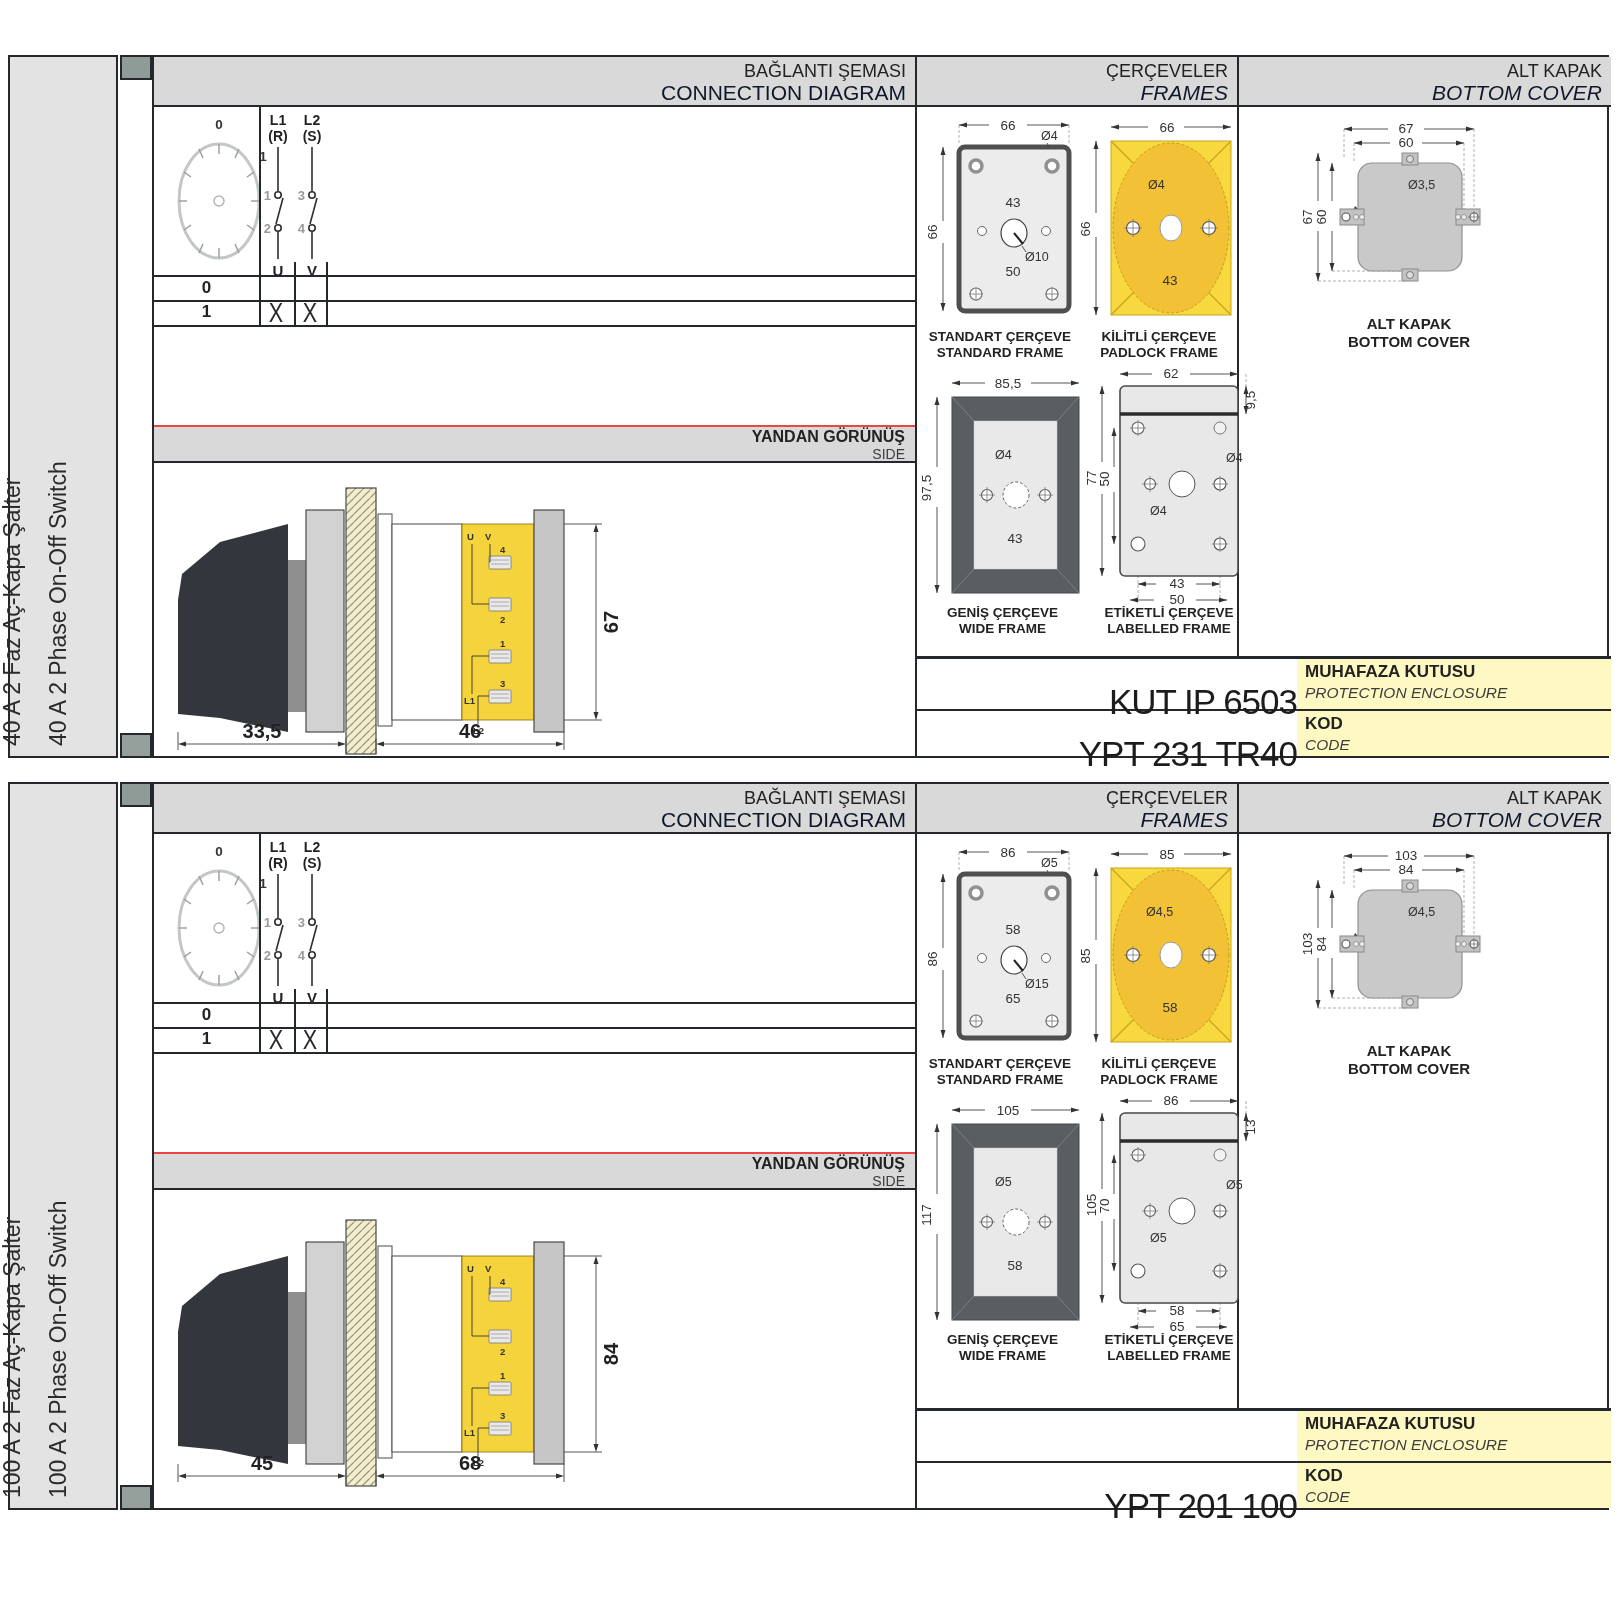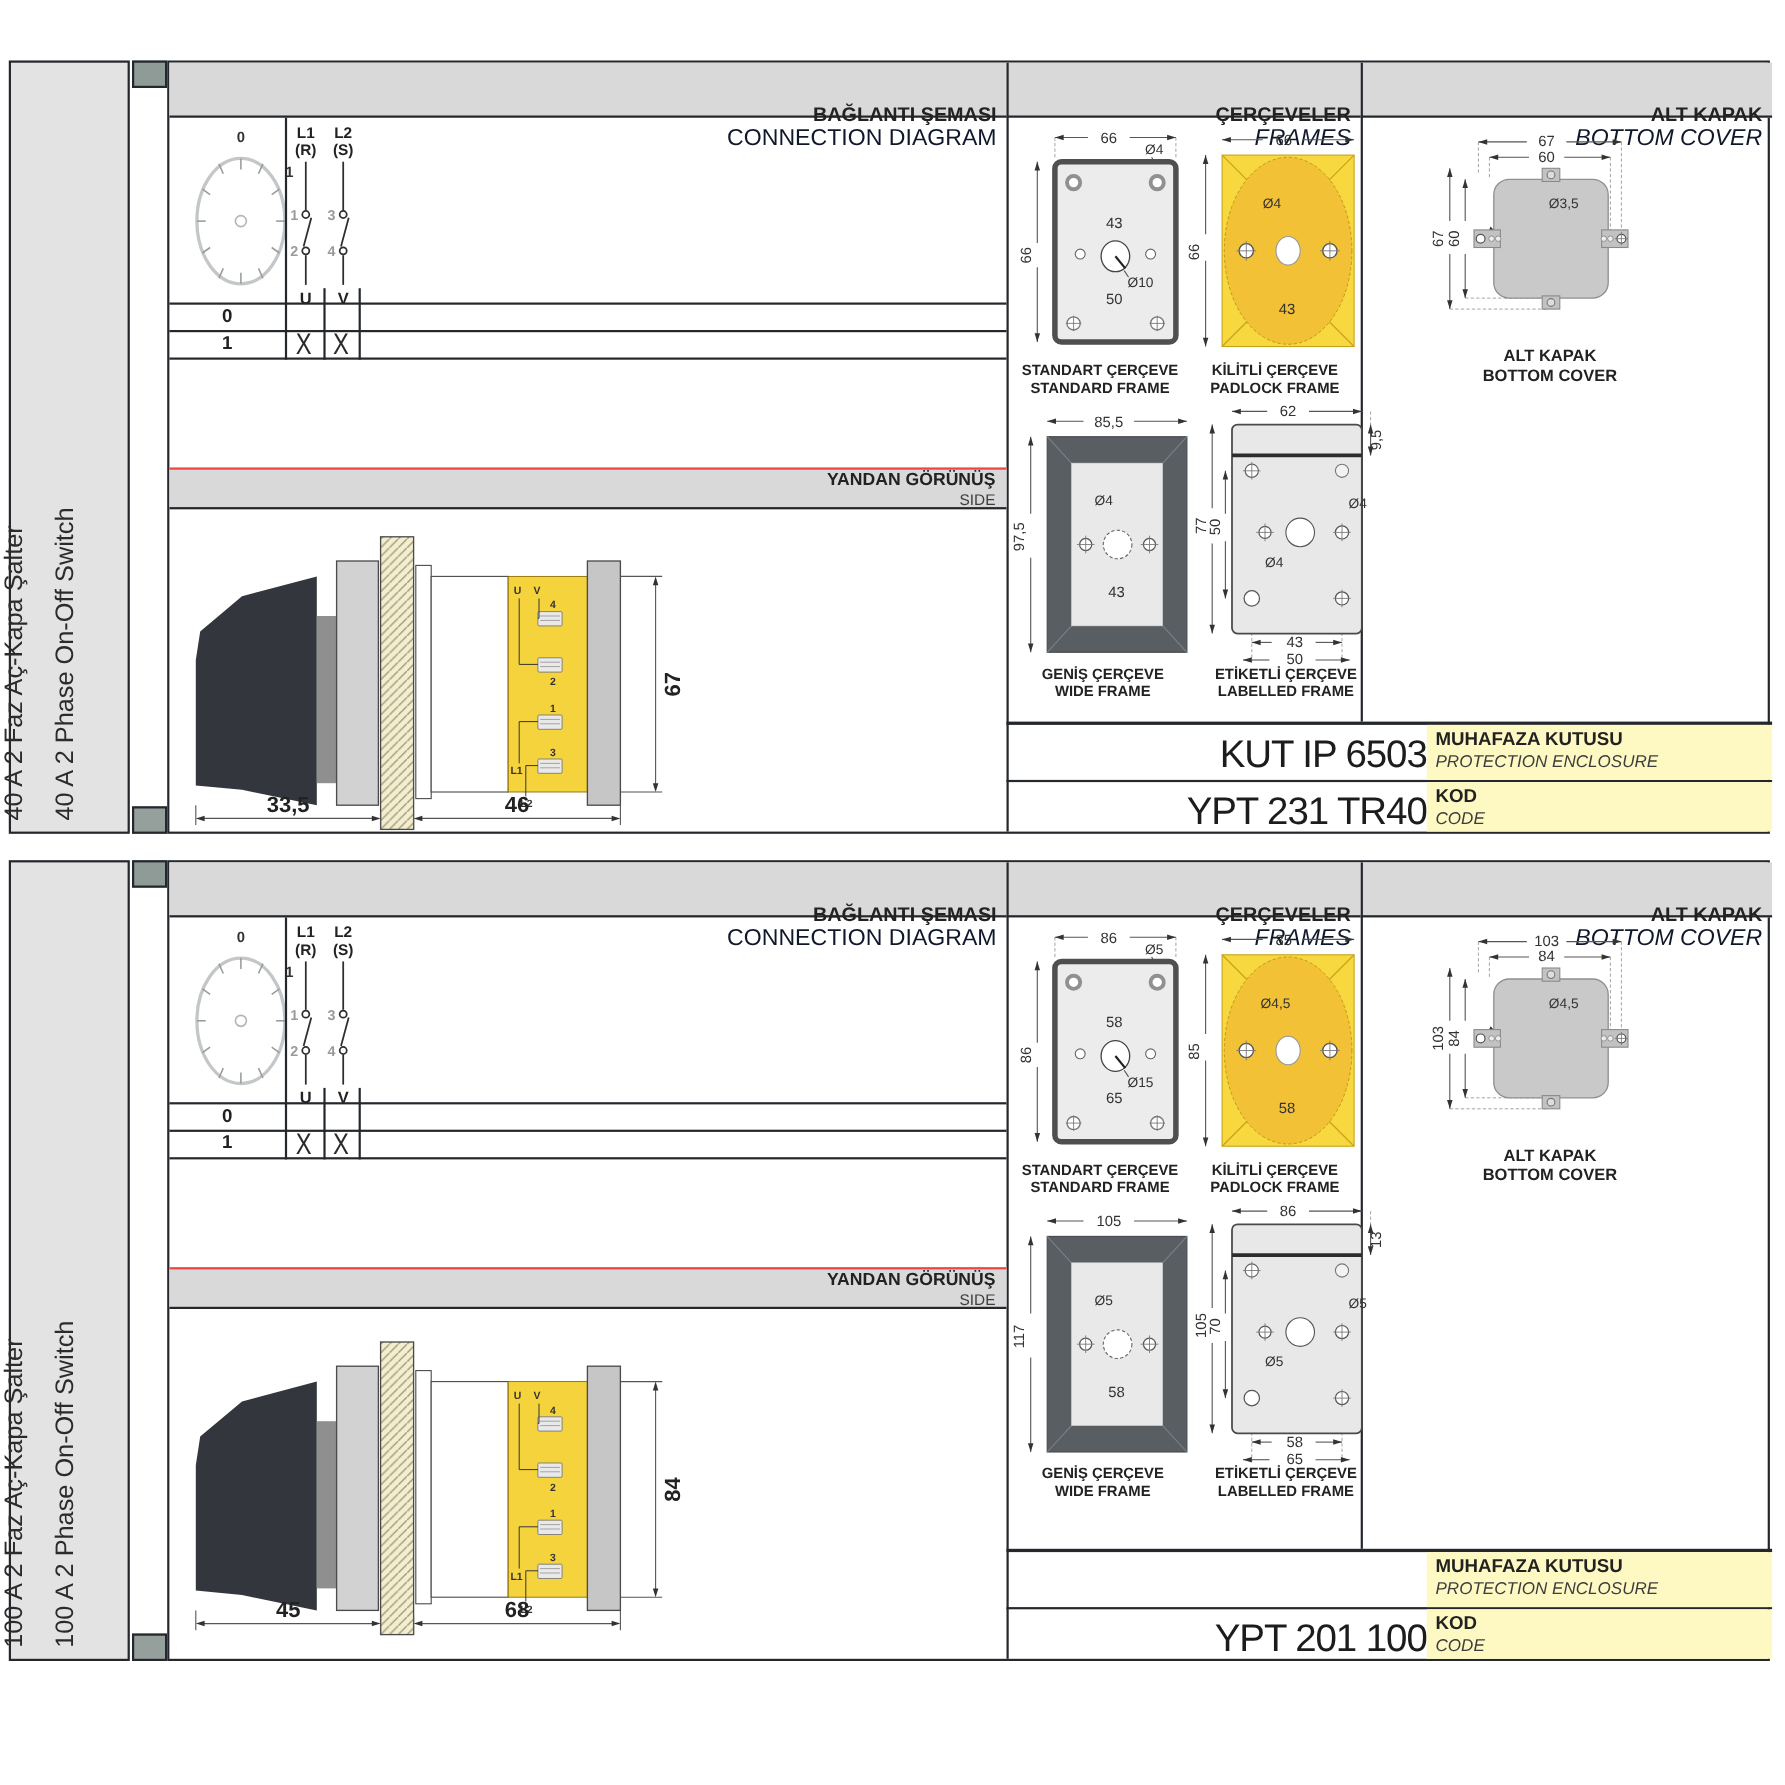--- a/index.html
+++ b/index.html
@@ -14,21 +14,21 @@
               transform:rotate(-90deg);font-size:23px;color:#2b2b2b;}
   .side-label.tr{left:16px;}
   .side-label.en{left:62px;}
   .sq{position:absolute;left:112px;width:32px;height:25px;border:2px solid #24272c;box-sizing:border-box;}
   .sq.top{top:0;background:#8e9b97;}
   .sq.bot{bottom:0;background:#95a09d;}
   .main{position:absolute;left:144px;top:0;width:1457px;height:100%;border:2px solid #24272c;
         box-sizing:border-box;background:#fff;}
   .hdr{position:absolute;top:0;height:50px;background:#d9d9d9;border-bottom:2px solid #24272c;
        box-sizing:border-box;text-align:right;padding:3px 9px 0 0;line-height:22px;}
-  .hdr .tr{font-weight:bold;font-size:18px;color:#222;margin-top:33px;}
+  .hdr .tr{font-weight:normal;font-size:18px;color:#222;}
   .hdr .en{font-size:21px;color:#0f172a;}
   .hdr .en.it{font-style:italic;}
   .hdr.conn{left:0;width:761px;}
   .hdr.frames{left:761px;width:322px;}
   .hdr.alt{left:1083px;width:374px;}
   .vline{position:absolute;width:2px;background:#24272c;top:0;}
   .vl1{left:761px;height:100%;}
   .vl2{left:1083px;height:calc(100% - 100px);}
   .hline{position:absolute;background:#24272c;}
   .band{position:absolute;left:0;top:368px;width:761px;height:38px;background:#d9d9d9;
@@ -38,21 +38,21 @@
   .band .en{font-size:14px;line-height:16px;color:#3d3d3d;text-align:right;}
   .tbl-lab{position:absolute;left:0;width:105px;text-align:center;font-weight:bold;font-size:17px;}
   .tbl-x{position:absolute;width:34px;text-align:center;font-size:27px;font-weight:400;
          transform:scaleX(.8);color:#2a2a2a;}
   .cap{position:absolute;text-align:center;font-weight:bold;font-size:13.5px;line-height:16px;color:#222;}
   .codes{position:absolute;left:761px;width:696px;bottom:0;height:100px;border-top:3px solid #24272c;
          box-sizing:border-box;}
   .crow{position:absolute;left:0;width:100%;box-sizing:border-box;}
   .crow.r1{top:0;height:52px;border-bottom:2px solid #24272c;}
   .crow.r2{top:52px;bottom:0;}
-  .cval{position:absolute;left:0;top:0;width:382px;height:100%;text-align:right;
+  .cval{position:absolute;left:0;top:16px;width:382px;height:100%;text-align:right;
         font-size:35px;letter-spacing:-1px;color:#1c1c1c;padding-top:7px;box-sizing:border-box;}
   .clab{position:absolute;left:382px;top:0;width:314px;height:100%;background:#fef9c3;
         padding:2px 0 0 8px;box-sizing:border-box;line-height:21px;}
   .clab .tr{font-weight:bold;font-size:17px;color:#222;}
   .clab .en{font-style:italic;font-size:15.5px;color:#3d3d3d;}
   svg{position:absolute;overflow:visible;}
   svg text{font-family:"Liberation Sans",sans-serif;}
   .dim{font-size:13.5px;fill:#333;}
   .dimb{font-size:20px;font-weight:bold;fill:#222;}
   .lbl{font-size:12.5px;fill:#333;}

